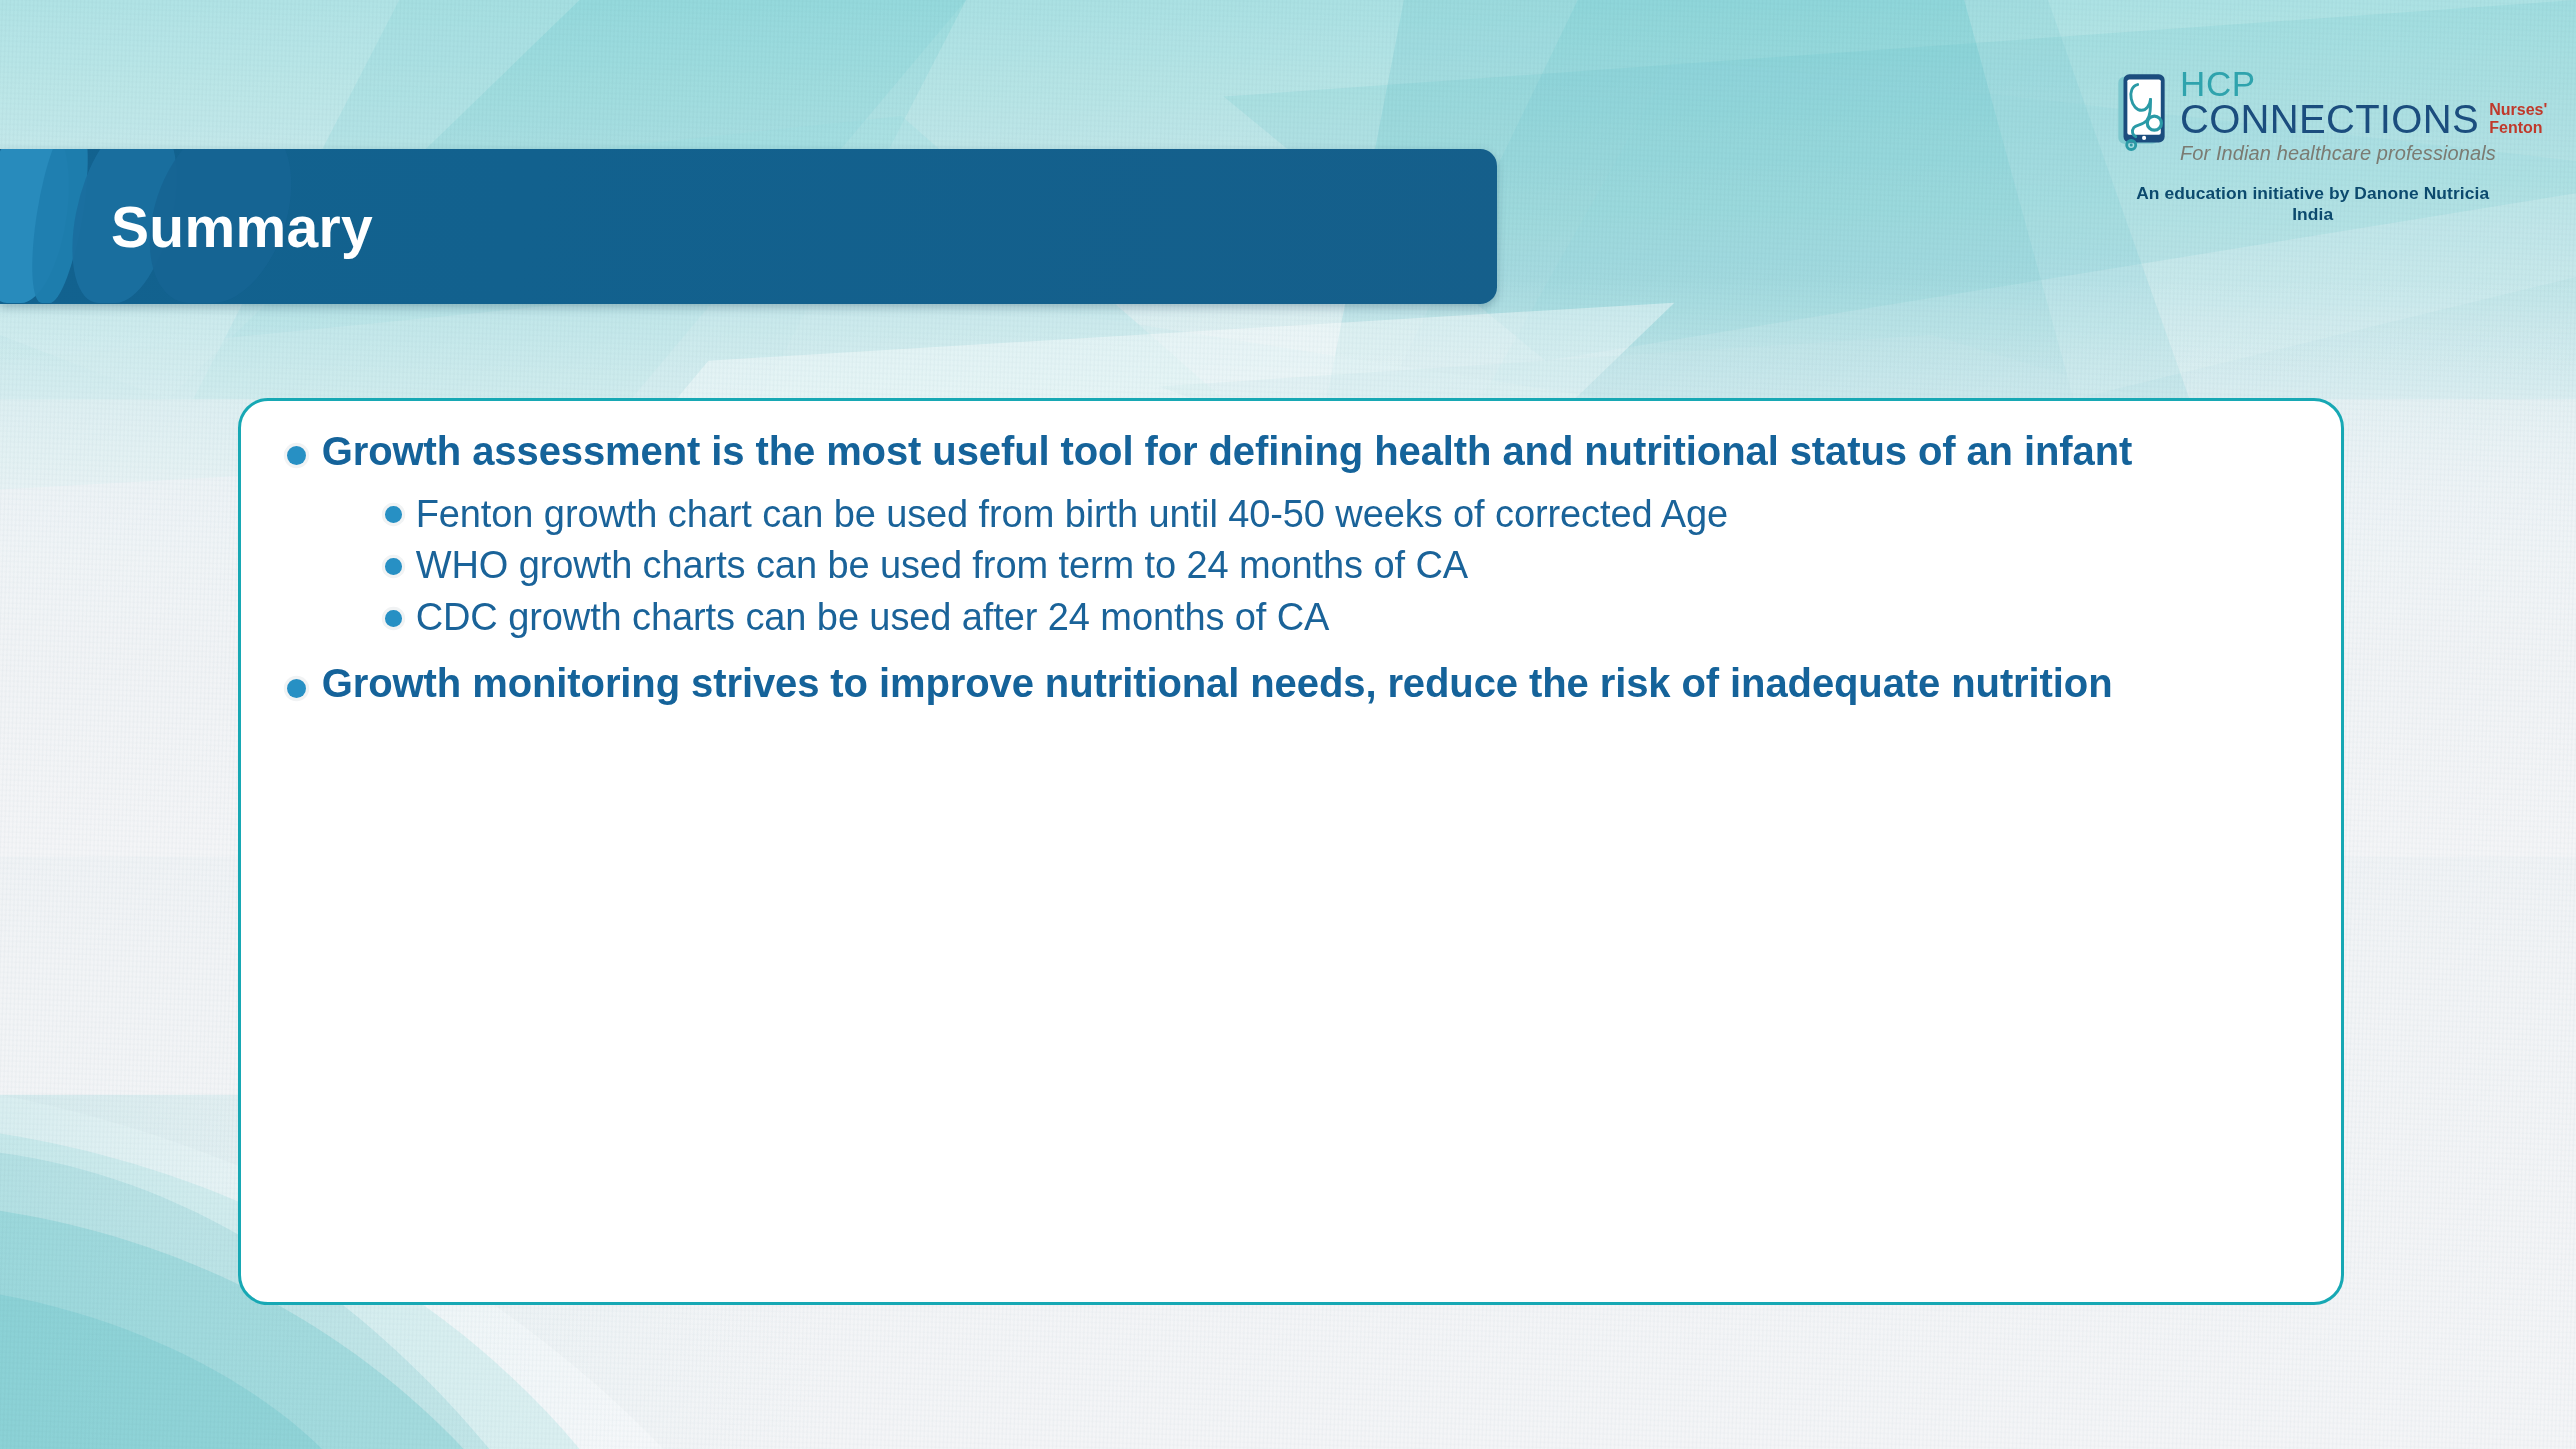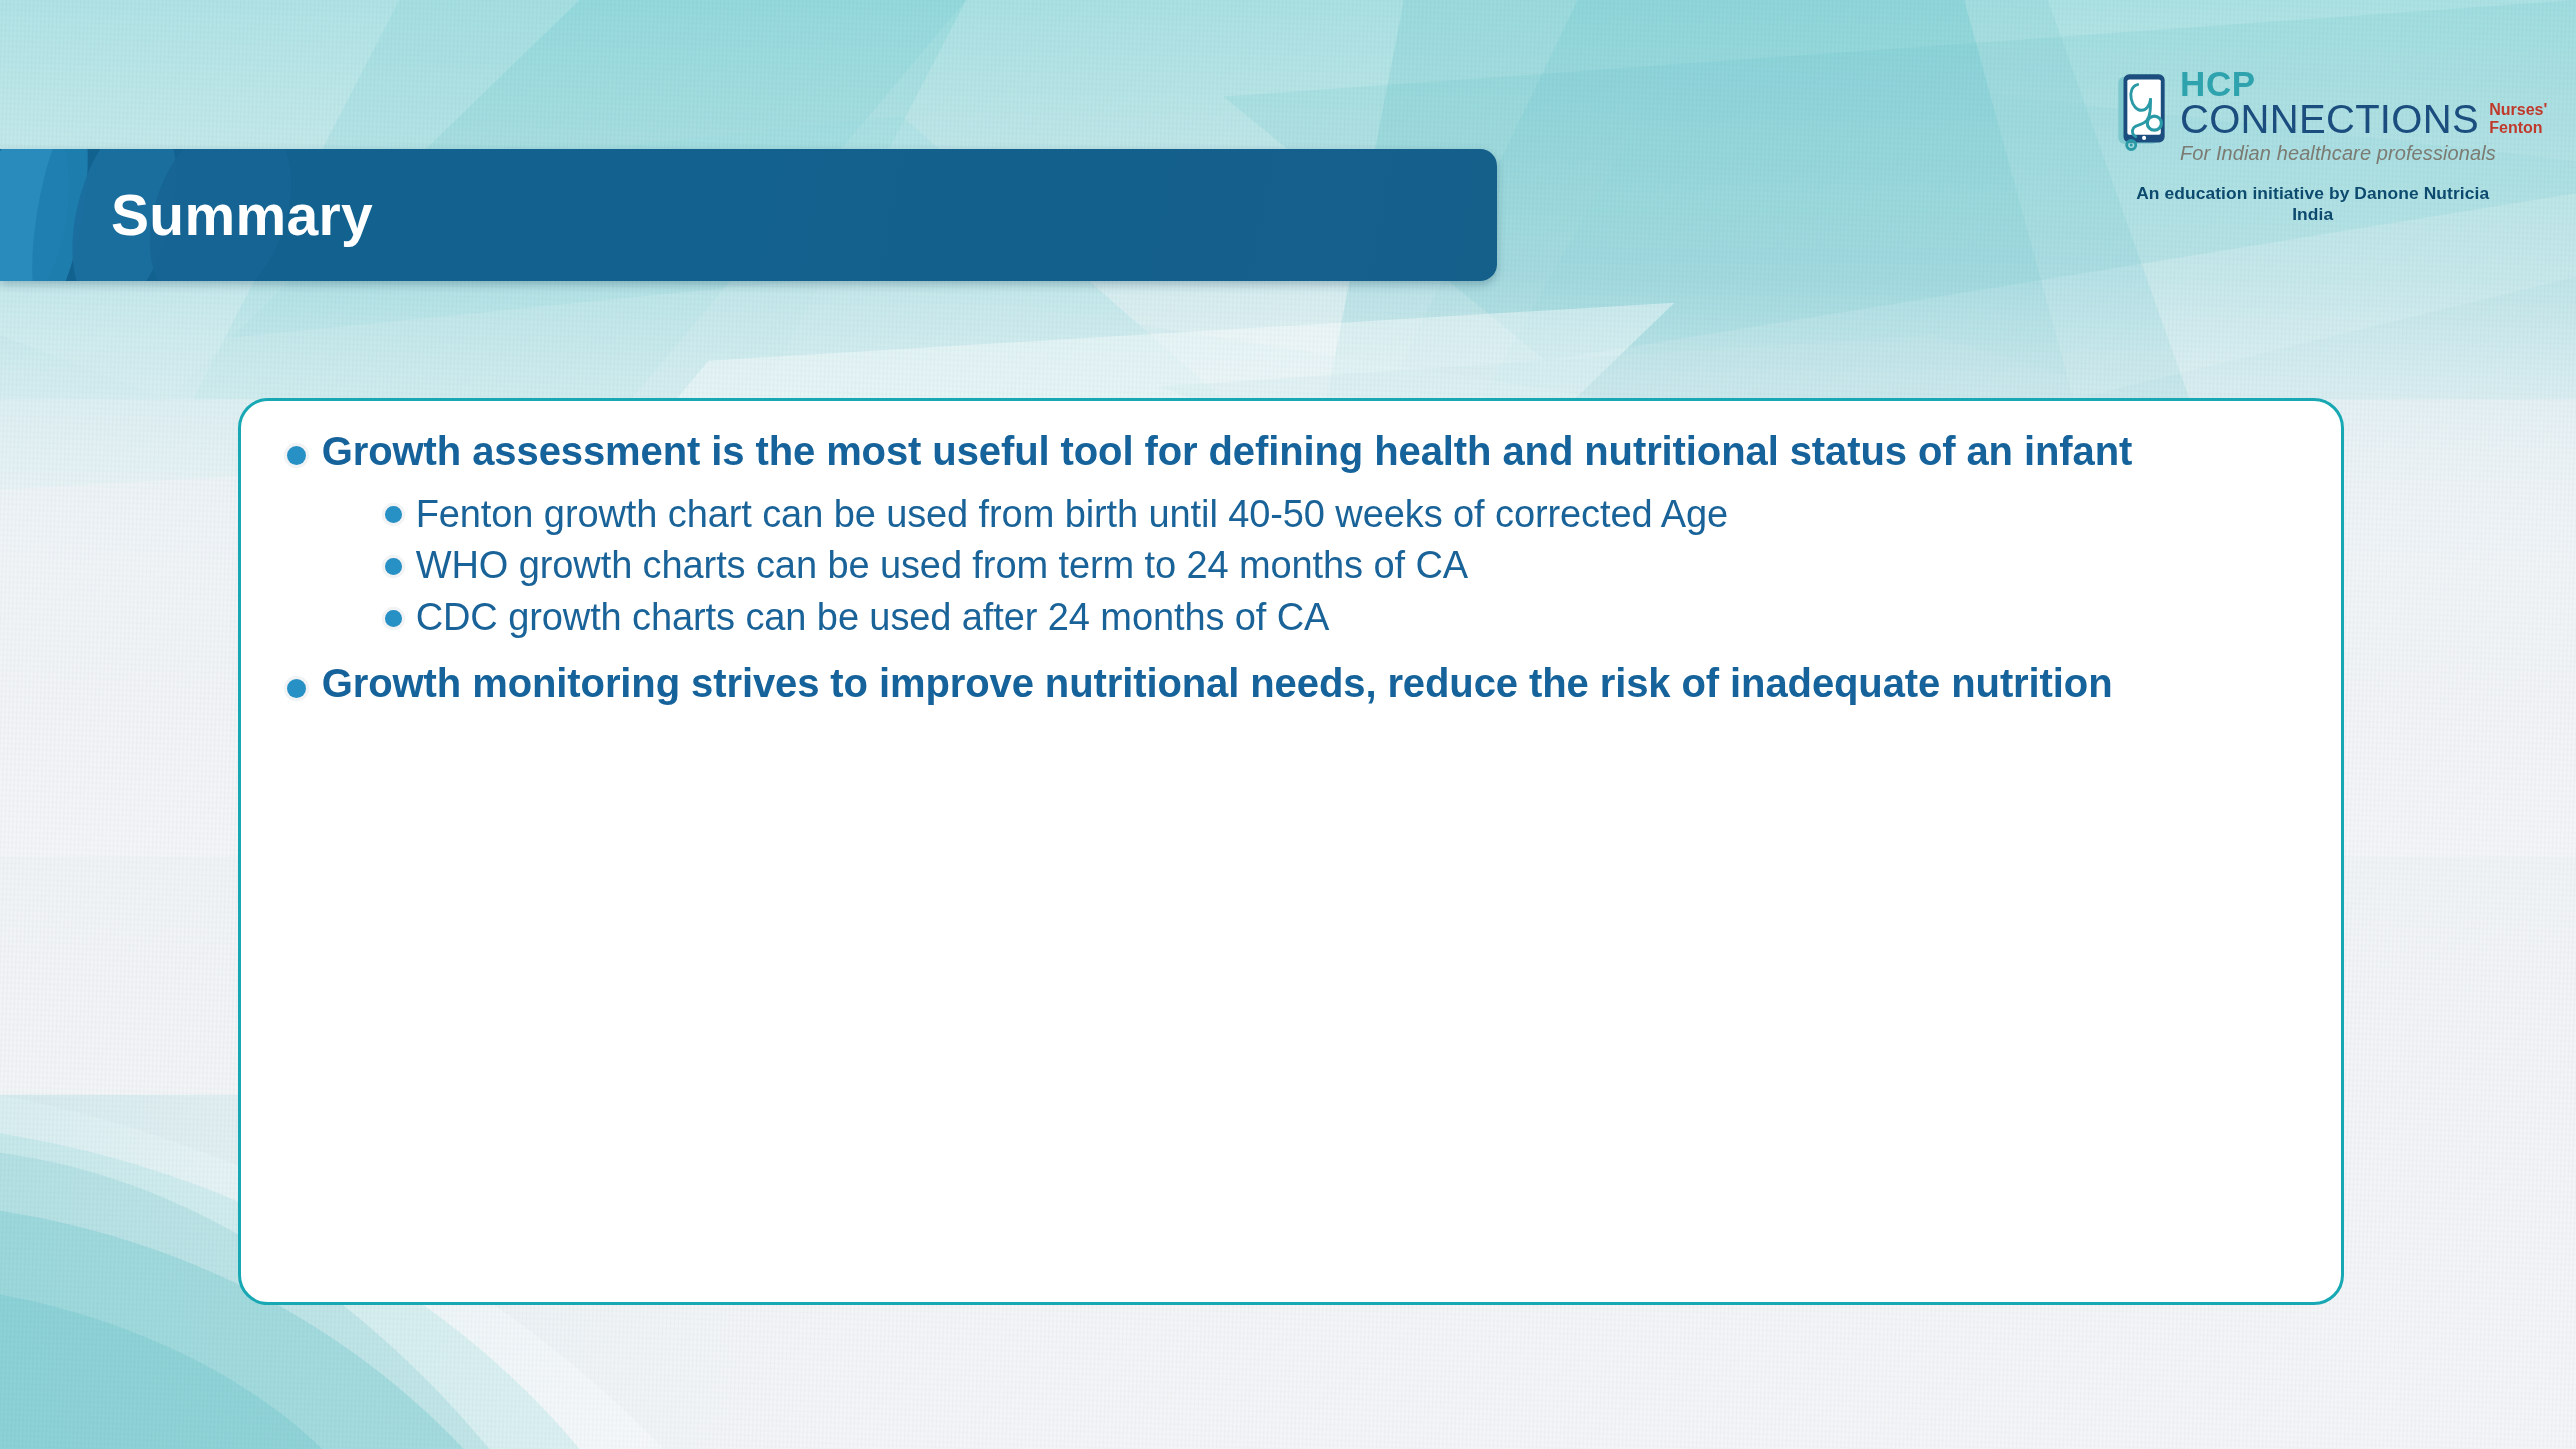--- a/index.html
+++ b/index.html
@@ -45,21 +45,21 @@
     mix-blend-mode: multiply;
     pointer-events: none;
   }
 
   
   .title-bar {
     position: absolute;
     left: 0;
     top: 149px;
     width: 1497px;
-    height: 132px;
+    height: 155px;
     background: linear-gradient(100deg, #12628f 0%, #12618e 35%, #155f8b 100%);
     border-top-right-radius: 16.7px;
     border-bottom-right-radius: 16.7px;
     box-shadow: 0 3.2px 9px rgba(30,70,95,.28);
     overflow: hidden;
   }
   .title-bar .wave {
     position: absolute;
     top: -26px;
     height: 180px;
@@ -102,21 +102,21 @@
     position: absolute;
     left: 63px;
     top: 0px;
     width: 322px;
   }
   .logo-hcp {
     color: #2fa3ad;
     font-size: 35px;
     line-height: 32px;
     letter-spacing: 0.6px;
-    font-weight: bold;
+    font-weight: normal;
   }
   .logo-conn-row {
     display: flex;
     align-items: center;
     gap: 5.2px;
     margin-top: 1.3px;
   }
   .logo-conn {
     color: #1b4d7e;
     font-size: 40px;

